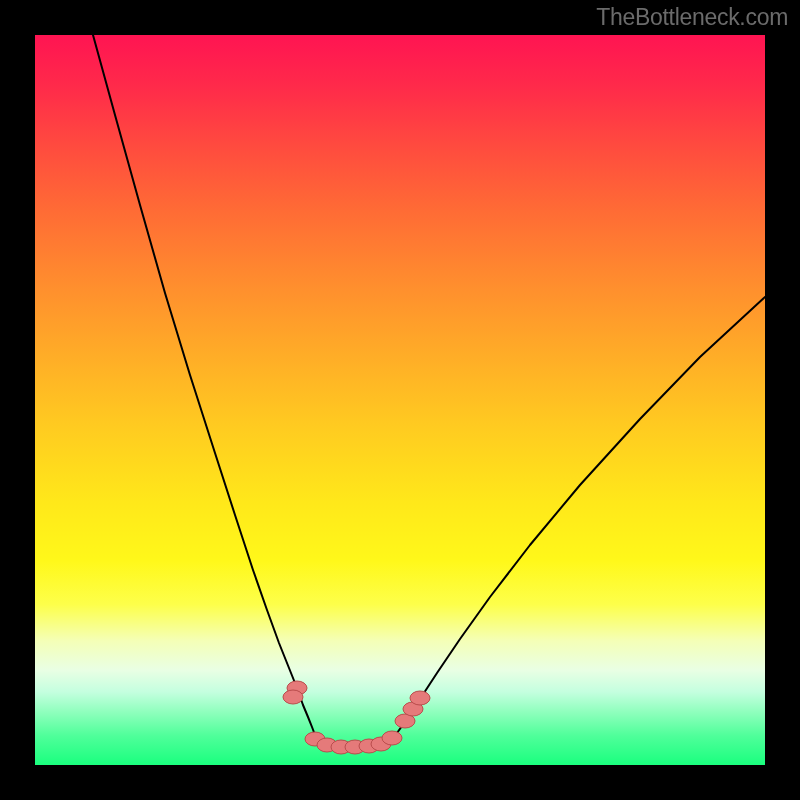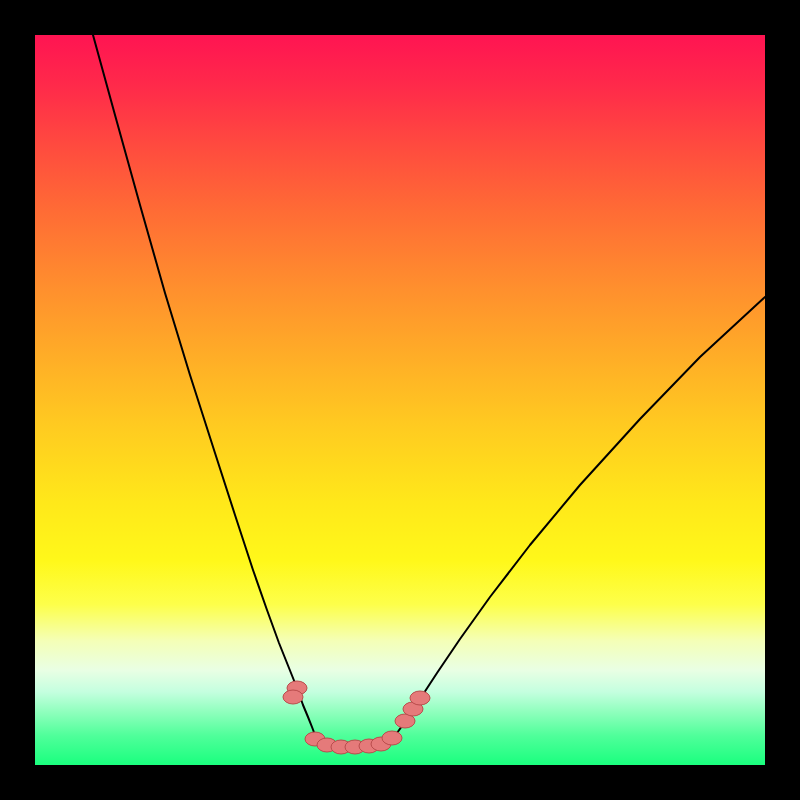--- a/index.html
+++ b/index.html
@@ -87,13 +87,14 @@
           <ellipse cx="320" cy="712" rx="10" ry="7" fill="#e57a7a" stroke="#b94c4c" stroke-width="1"></ellipse>
           <ellipse cx="334" cy="711" rx="10" ry="7" fill="#e57a7a" stroke="#b94c4c" stroke-width="1"></ellipse>
           <ellipse cx="346" cy="709" rx="10" ry="7" fill="#e57a7a" stroke="#b94c4c" stroke-width="1"></ellipse>
           <ellipse cx="357" cy="703" rx="10" ry="7" fill="#e57a7a" stroke="#b94c4c" stroke-width="1"></ellipse>
           <ellipse cx="370" cy="686" rx="10" ry="7" fill="#e57a7a" stroke="#b94c4c" stroke-width="1"></ellipse>
           <ellipse cx="378" cy="674" rx="10" ry="7" fill="#e57a7a" stroke="#b94c4c" stroke-width="1"></ellipse>
           <ellipse cx="385" cy="663" rx="10" ry="7" fill="#e57a7a" stroke="#b94c4c" stroke-width="1"></ellipse>
         </g>
     </svg>
   </div>
+  <div class="watermark">TheBottleneck.com</div>
 </div>
 
 </body></html>

